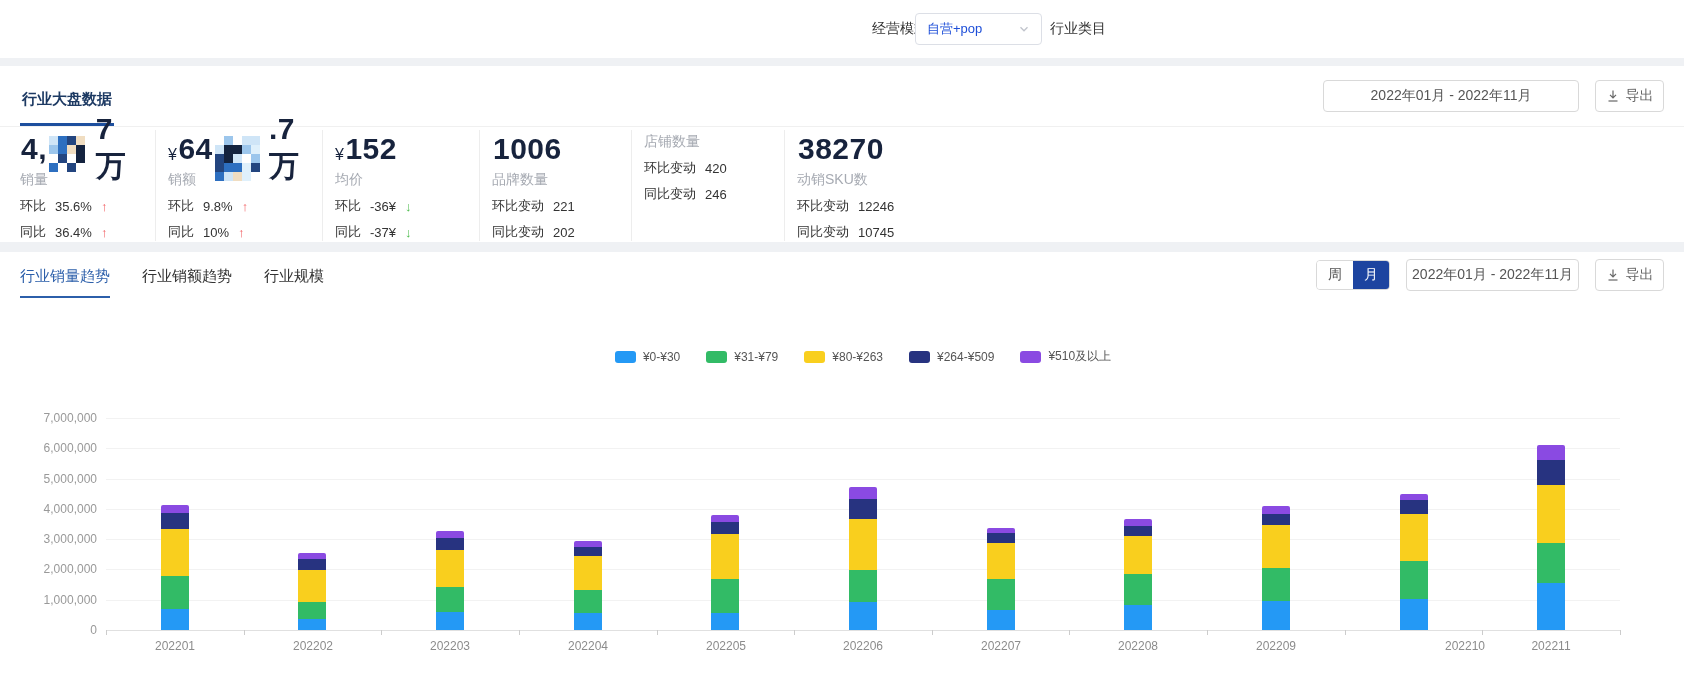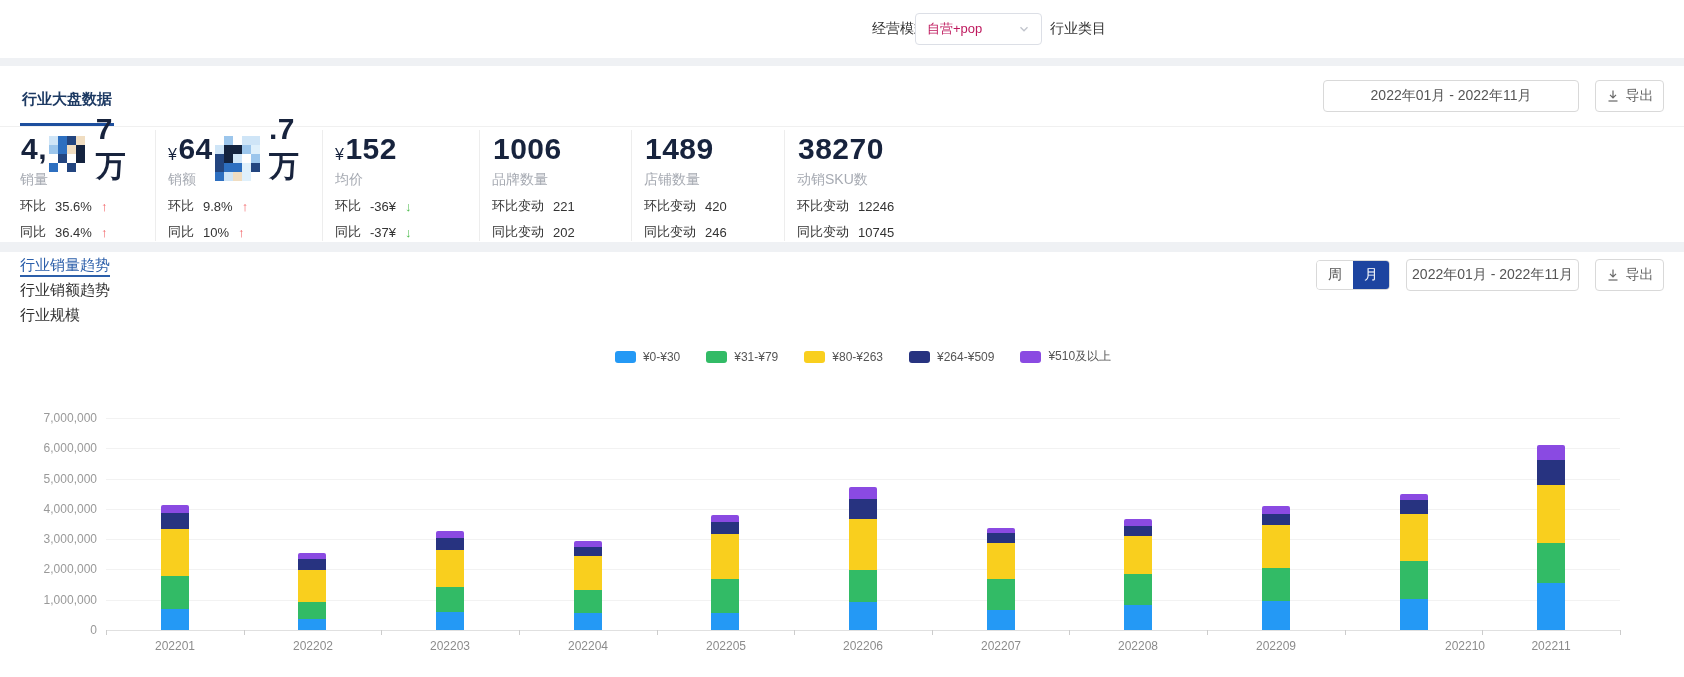--- a/index.html
+++ b/index.html
@@ -3,21 +3,21 @@
 <meta charset="utf-8">
 <style>
   *{margin:0;padding:0;box-sizing:border-box;font-family:"Liberation Sans","DejaVu Sans",sans-serif;}
   html,body{width:1684px;height:677px;overflow:hidden;background:#eff1f4;position:relative;}
   .card{position:absolute;left:0;right:0;background:#fff;}
   
   .filter-bar{top:0;height:58px;}
   .fl-label{position:absolute;top:20px;font-size:14px;color:#333;}
   .lbl-mode{left:872px;}
   .lbl-cat{left:1050px;}
-  .select{position:absolute;top:13px;height:32px;border:1px solid #dcdfe6;border-radius:4px;background:#fff;display:flex;align-items:center;padding:0 11px;font-size:13px;color:#be185d;cursor:pointer;}
+  .select{position:absolute;top:13px;height:32px;border:1px solid #dcdfe6;border-radius:4px;background:#fff;display:flex;align-items:center;padding:0 11px;font-size:13px;color:#1d4ed8;cursor:pointer;}
   .sel-mode{left:915px;width:127px;}
   .sel-cat{left:1093px;width:573px;color:#8a9099;}
   .select .chev{margin-left:auto;display:flex;}
   
   .overview{top:66px;height:176px;}
   .ov-header{height:61px;border-bottom:1px solid #f0f0f0;padding:0 20px;display:flex;align-items:flex-end;justify-content:space-between;}
   .ov-tab{font-size:15px;font-weight:700;color:#1d3a63;padding:0 2px 14px;border-bottom:3px solid #1d4f9e;cursor:pointer;}
   .hdr-controls{display:flex;align-items:center;gap:16px;margin-bottom:14px;}
   .btn{height:32px;border:1px solid #d9d9d9;border-radius:4px;background:#fff;display:flex;align-items:center;justify-content:center;font-size:14px;color:#555;cursor:pointer;}
   .btn-date-1{width:256px;}
@@ -32,21 +32,21 @@
   .mosaic{display:inline-flex;flex-wrap:wrap;height:27px;margin:0 2px;}
   .mosaic i{width:9px;height:9px;display:block;}
   .stat-label{font-size:14px;color:#a6aab2;margin-top:3px;}
   .stat-row{display:flex;align-items:center;gap:9px;font-size:13px;color:#333;margin-top:8px;}
   .arr{font-size:13px;font-weight:700;}
   .arr.up{color:#f15b5e;}
   .arr.down{color:#4cbb4c;}
   
   .trend{top:252px;bottom:0;}
   .tr-header{height:46px;padding:0 20px;display:flex;align-items:center;justify-content:space-between;}
-  .tr-tabs{display:flex;height:100%;flex-direction:column;}
+  .tr-tabs{display:flex;gap:32px;height:100%;}
   .trend-tab{font-size:15px;color:#333;display:flex;align-items:center;height:100%;border-bottom:2px solid transparent;cursor:pointer;padding-top:4px;}
   .trend-tab.active{color:#2c5faa;border-bottom-color:#2c5faa;}
   .toggle{display:flex;border:1px solid #d9d9d9;border-radius:4px;overflow:hidden;height:30px;}
   .seg{width:36px;display:flex;align-items:center;justify-content:center;font-size:14px;color:#555;background:#fff;cursor:pointer;}
   .seg.active{background:#1d44a0;color:#fff;}
   
   .legend{position:absolute;top:96px;left:106px;width:1514px;display:flex;justify-content:center;gap:26px;}
   .legend-item{display:flex;align-items:center;gap:7px;cursor:pointer;}
   .legend-swatch{width:21px;height:12px;border-radius:3px;}
   .legend-label{font-size:12px;color:#555;}
@@ -213,25 +213,20 @@
             <span>221</span>
           </div>
           <div class="stat-row">
             <span>同比变动</span>
             <span>202</span>
           </div>
         </div>
   </div>
 
   <div class="stat" style="width: 153px;">
-    <div class="stat-value">
-      <span class="cur"></span>
-          <span>1489</span>
-          <span></span>
-    </div>
     <div class="stat-label">店铺数量</div>
     <div>
           <div class="stat-row">
             <span>环比变动</span>
             <span>420</span>
           </div>
           <div class="stat-row">
             <span>同比变动</span>
             <span>246</span>
           </div>

